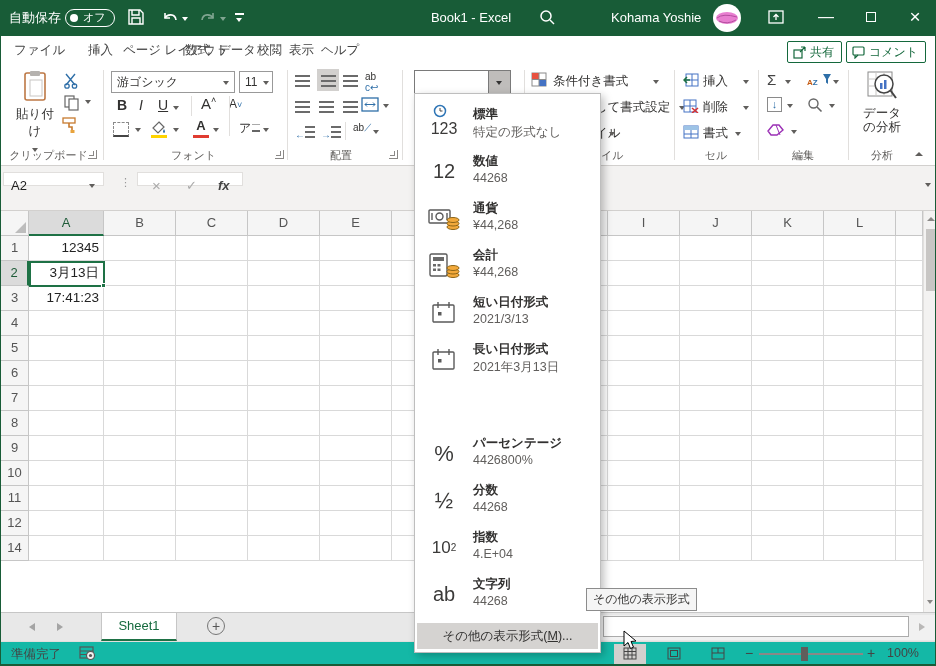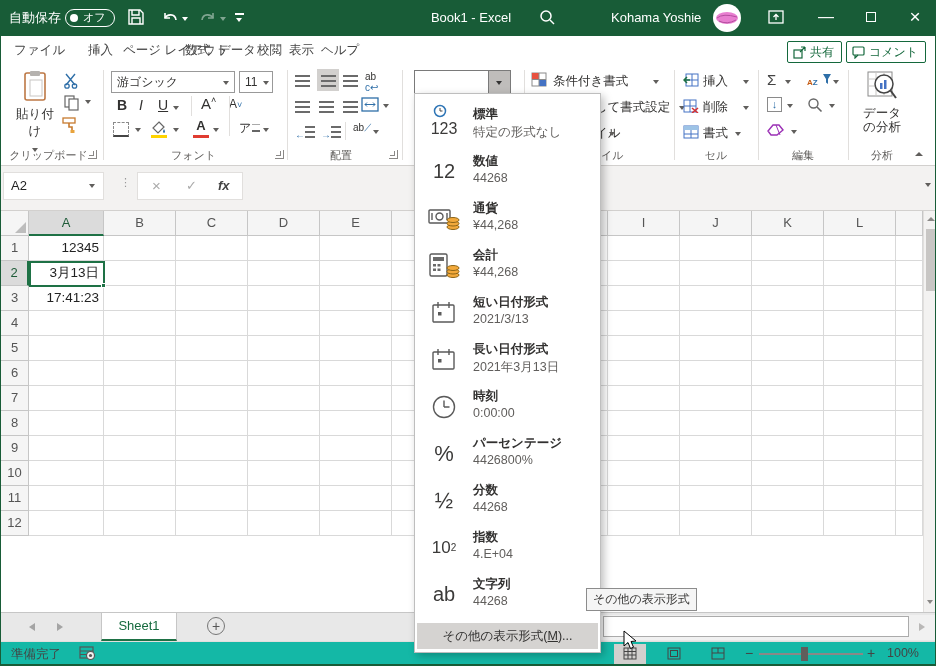--- a/index.html
+++ b/index.html
@@ -30,21 +30,21 @@
   .launch:before{content:"";position:absolute;right:2px;bottom:2px;width:4px;height:4px;border-right:1.5px solid #8A8886;border-bottom:1.5px solid #8A8886;}
   .cdn{display:inline-block;width:0;height:0;border-left:3.5px solid transparent;border-right:3.5px solid transparent;border-top:4px solid #605E5C;vertical-align:middle;}
   .cup{display:inline-block;width:0;height:0;border-left:4px solid transparent;border-right:4px solid transparent;border-bottom:4.5px solid #605E5C;}
   .rlbl{font-size:12.5px;color:#323130;}
   .combo{position:absolute;background:#fff;border:1px solid #999;font-size:12px;color:#323130;}
   .ibars{display:inline-block;width:15px;height:12px;background:repeating-linear-gradient(#6b6b6b 0 2px,transparent 2px 5px);}
   .btn3{position:absolute;height:22px;font-size:12.5px;color:#323130;}
   .colorbar{position:absolute;left:0;bottom:0;width:16px;height:3.5px;}
   
   .frow{position:absolute;left:0;top:166px;width:936px;height:45px;background:#F3F2F1;border-bottom:1px solid #D2D0CE;}
-  .whitebox{position:absolute;top:6px;height:28px;background:#fff;border:1px solid #E1DFDD;font-size:13px;color:#222;}
+  .whitebox{position:absolute;top:6px;height:14px;background:#fff;border:1px solid #E1DFDD;font-size:13px;color:#222;}
   
   #grid{position:absolute;left:0;top:211px;width:922px;height:401px;background:#fff;}
   .ghead-row{display:flex;height:25px;}
   .ghead{background:#F5F5F5;border-right:1px solid #C6C6C6;border-bottom:1px solid #C6C6C6;font-size:13px;color:#555;text-align:center;line-height:24px;}
   .ghead.sel{background:#DBDBDB;color:#1E5B38;}
   .grow{display:flex;height:25px;}
   .gcell{border-right:1px solid #D9D9D9;border-bottom:1px solid #D9D9D9;font-size:13.5px;color:#222;line-height:24px;text-align:right;padding-right:4px;}
   .corner{position:relative;background:#F5F5F5;border-right:1px solid #C6C6C6;border-bottom:1px solid #C6C6C6;}
   .corner:after{content:"";position:absolute;right:2px;bottom:2px;width:0;height:0;border-left:11px solid transparent;border-bottom:11px solid #BDBDBD;}
   .selbox{position:absolute;left:28px;top:261px;width:76px;height:26px;border:2px solid #1E7145;z-index:2;}
@@ -533,20 +533,36 @@
         <div class="gcell" style="width: 72px;"></div>
         <div class="gcell" style="width: 72px;"></div>
         <div class="gcell" style="width: 72px;"></div>
         <div class="gcell" style="width: 72px;"></div>
         <div class="gcell" style="width: 72px;"></div>
         <div class="gcell" style="width: 72px;"></div>
         <div class="gcell" style="width: 72px;"></div>
         <div class="gcell" style="width: 72px;"></div>
         <div class="gcell" style="flex: 1 1 0%;"></div>
       </div>
+      <div class="grow">
+        <div class="ghead" style="width: 28px;">14</div>
+        <div class="gcell" style="width: 75px;"></div>
+        <div class="gcell" style="width: 72px;"></div>
+        <div class="gcell" style="width: 72px;"></div>
+        <div class="gcell" style="width: 72px;"></div>
+        <div class="gcell" style="width: 72px;"></div>
+        <div class="gcell" style="width: 72px;"></div>
+        <div class="gcell" style="width: 72px;"></div>
+        <div class="gcell" style="width: 72px;"></div>
+        <div class="gcell" style="width: 72px;"></div>
+        <div class="gcell" style="width: 72px;"></div>
+        <div class="gcell" style="width: 72px;"></div>
+        <div class="gcell" style="width: 72px;"></div>
+        <div class="gcell" style="flex: 1 1 0%;"></div>
+      </div>
     </div>
   <div class="selbox">
       <span class="fh"></span>
     </div>
 
   <div class="vscroll">
     <span class="cup abs" style="left:3px;top:6px;border-bottom-color:#8a8886;"></span>
     <span class="vthumb"></span>
     <span class="cdn abs" style="left:3px;top:389px;border-top-color:#8a8886;"></span>
   </div>
@@ -660,30 +676,20 @@
       <span class="nfico">
         <svg width="26" height="24" viewBox="0 0 26 24">
             <rect x="2" y="4" width="21" height="17" rx="1" class="oline"></rect>
             <path d="M7 1 v6 M18 1 v6" class="oline"></path>
             <rect x="7" y="11" width="3.5" height="3.5" fill="#5A5A5A"></rect>
           </svg>
         </span>
       <span class="nflab">長い日付形式</span>
         <span class="nfval">2021年3月13日</span>
       </div>
-    <div class="nfitem" style="top:289px;">
-      <span class="nfico">
-        <svg width="26" height="26" viewBox="0 0 26 26">
-            <circle cx="13" cy="13" r="10.5" class="oline"></circle>
-            <path d="M13 13 V6.5 M13 13 h5.5" stroke="#5A5A5A" stroke-width="1.4"></path>
-          </svg>
-        </span>
-      <span class="nflab">時刻</span>
-        <span class="nfval">0:00:00</span>
-      </div>
     <div class="nfitem" style="top:336px;">
       <span class="nfico nfbig" style="font-size:22px;">
           <span>%</span>
         </span>
       <span class="nflab">パーセンテージ</span>
         <span class="nfval">4426800%</span>
       </div>
     <div class="nfitem" style="top:383px;">
       <span class="nfico nfbig" style="font-size:22px;">
           <span>½</span>

